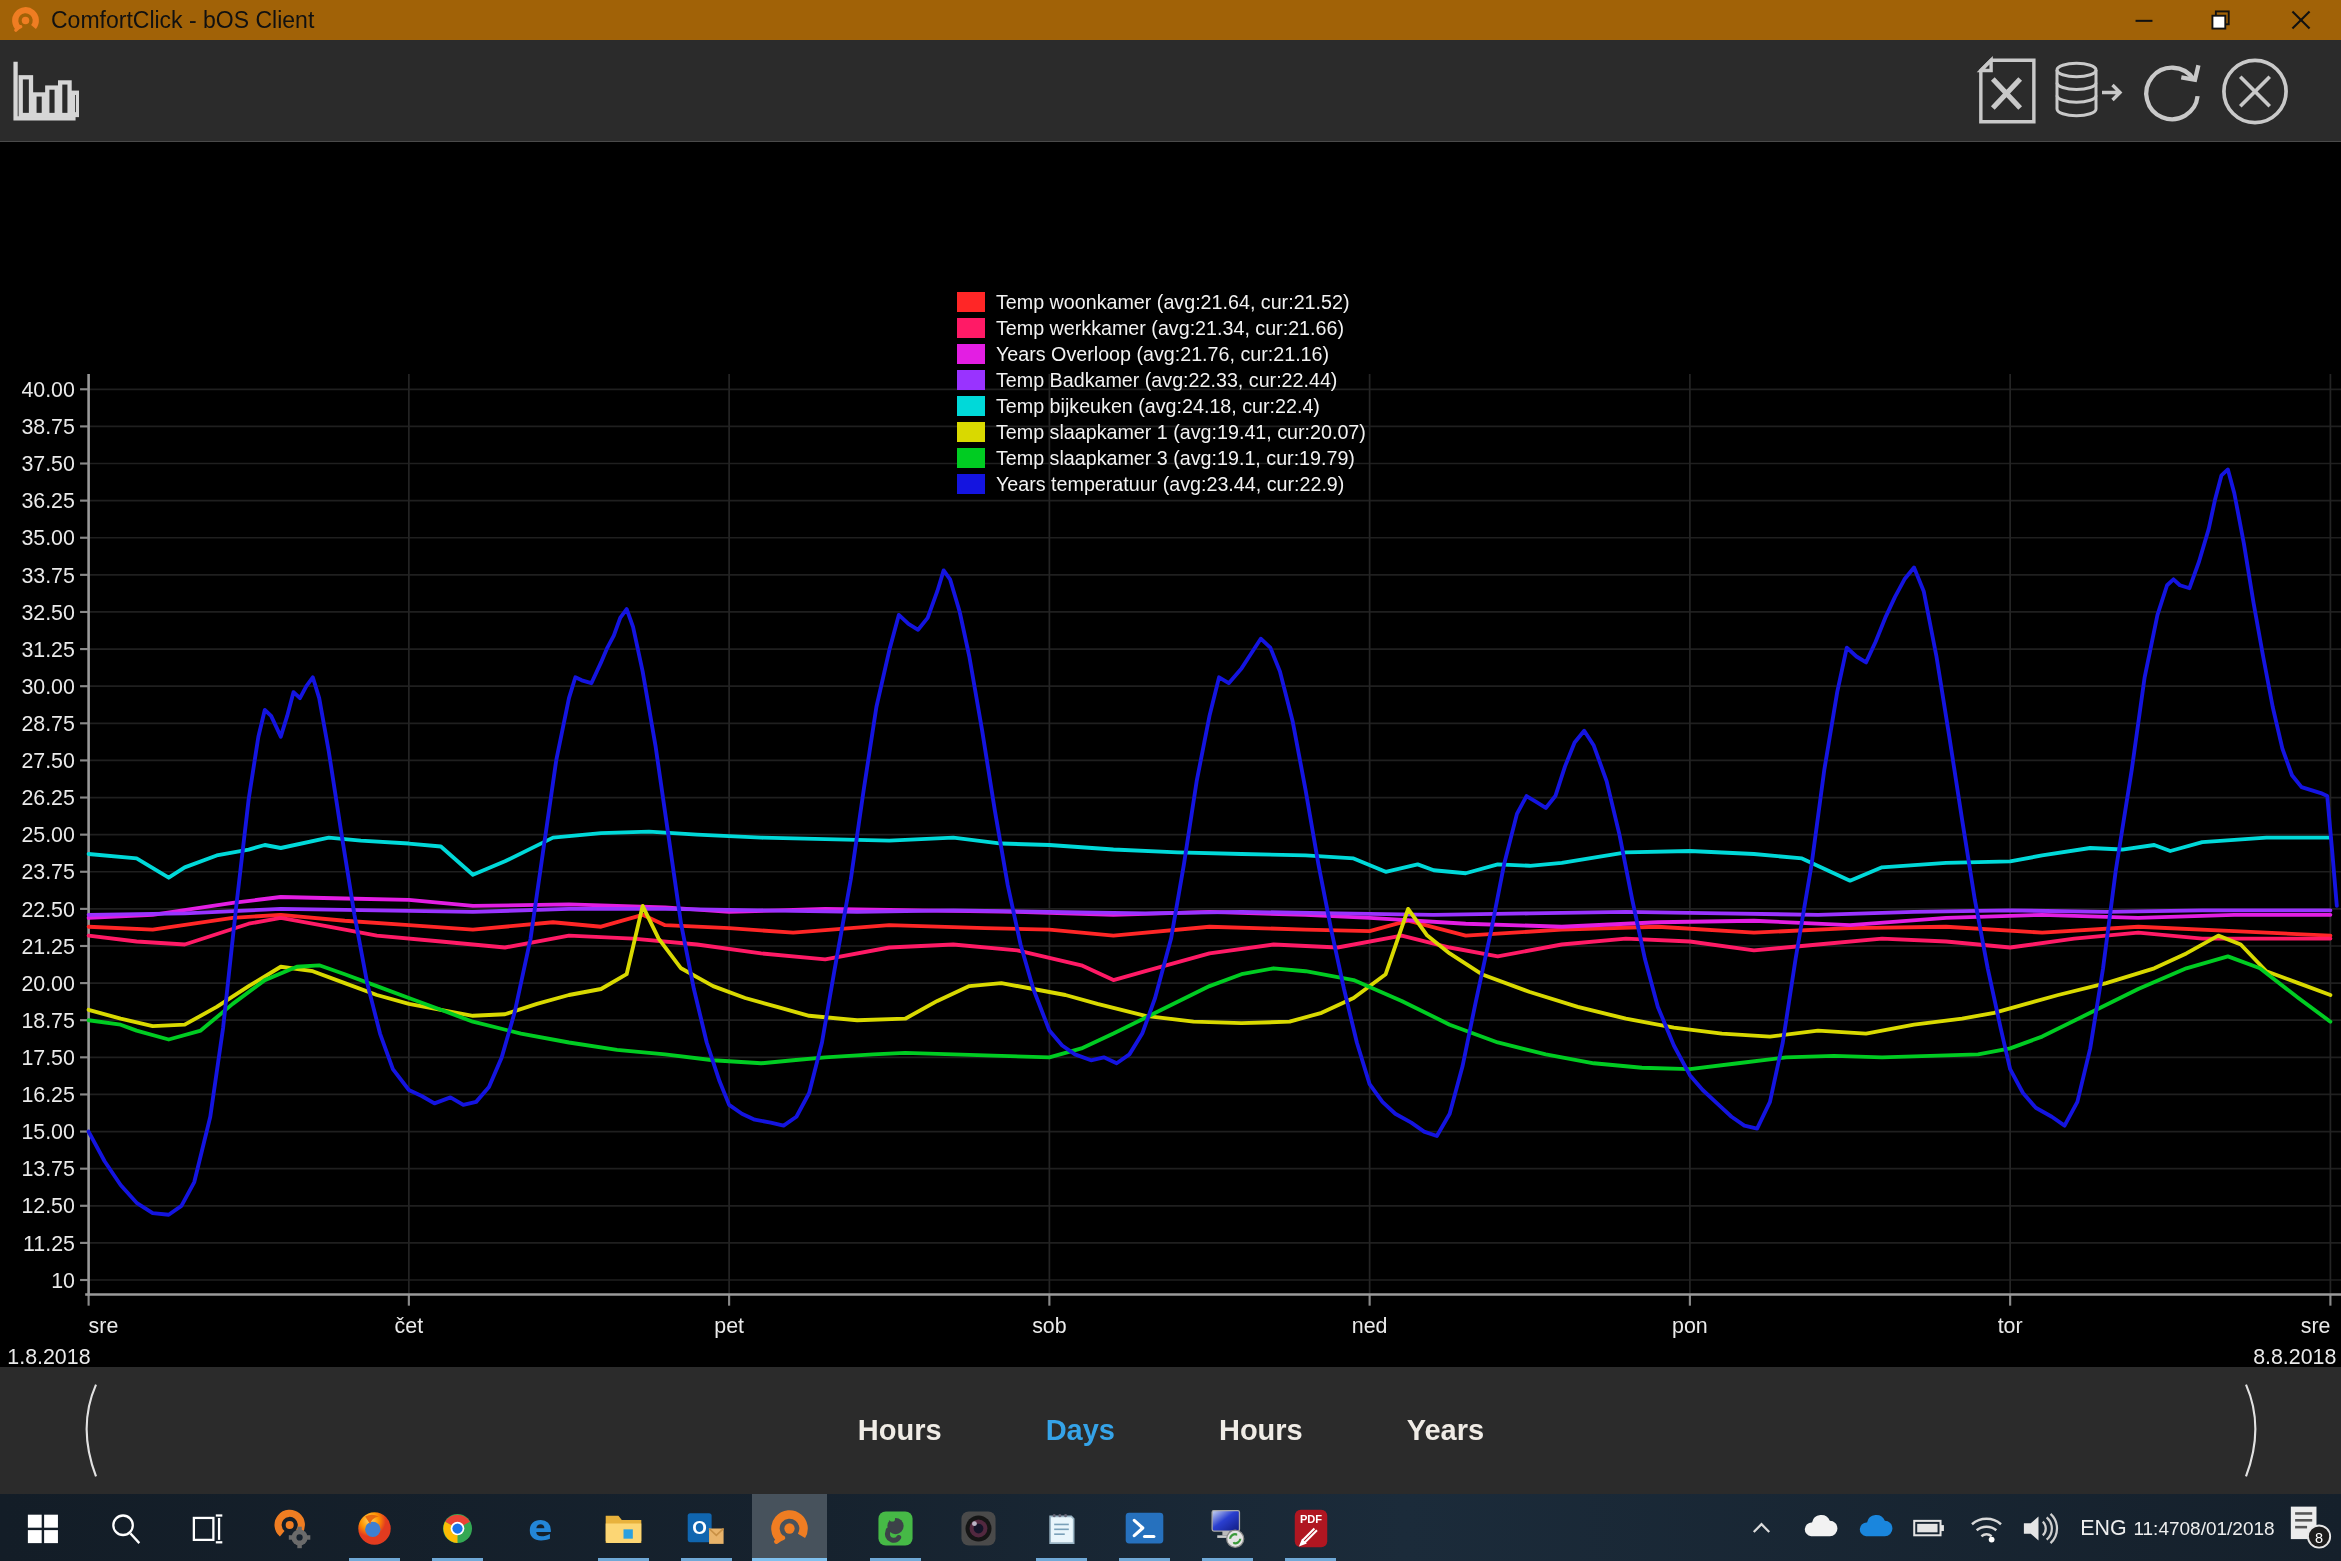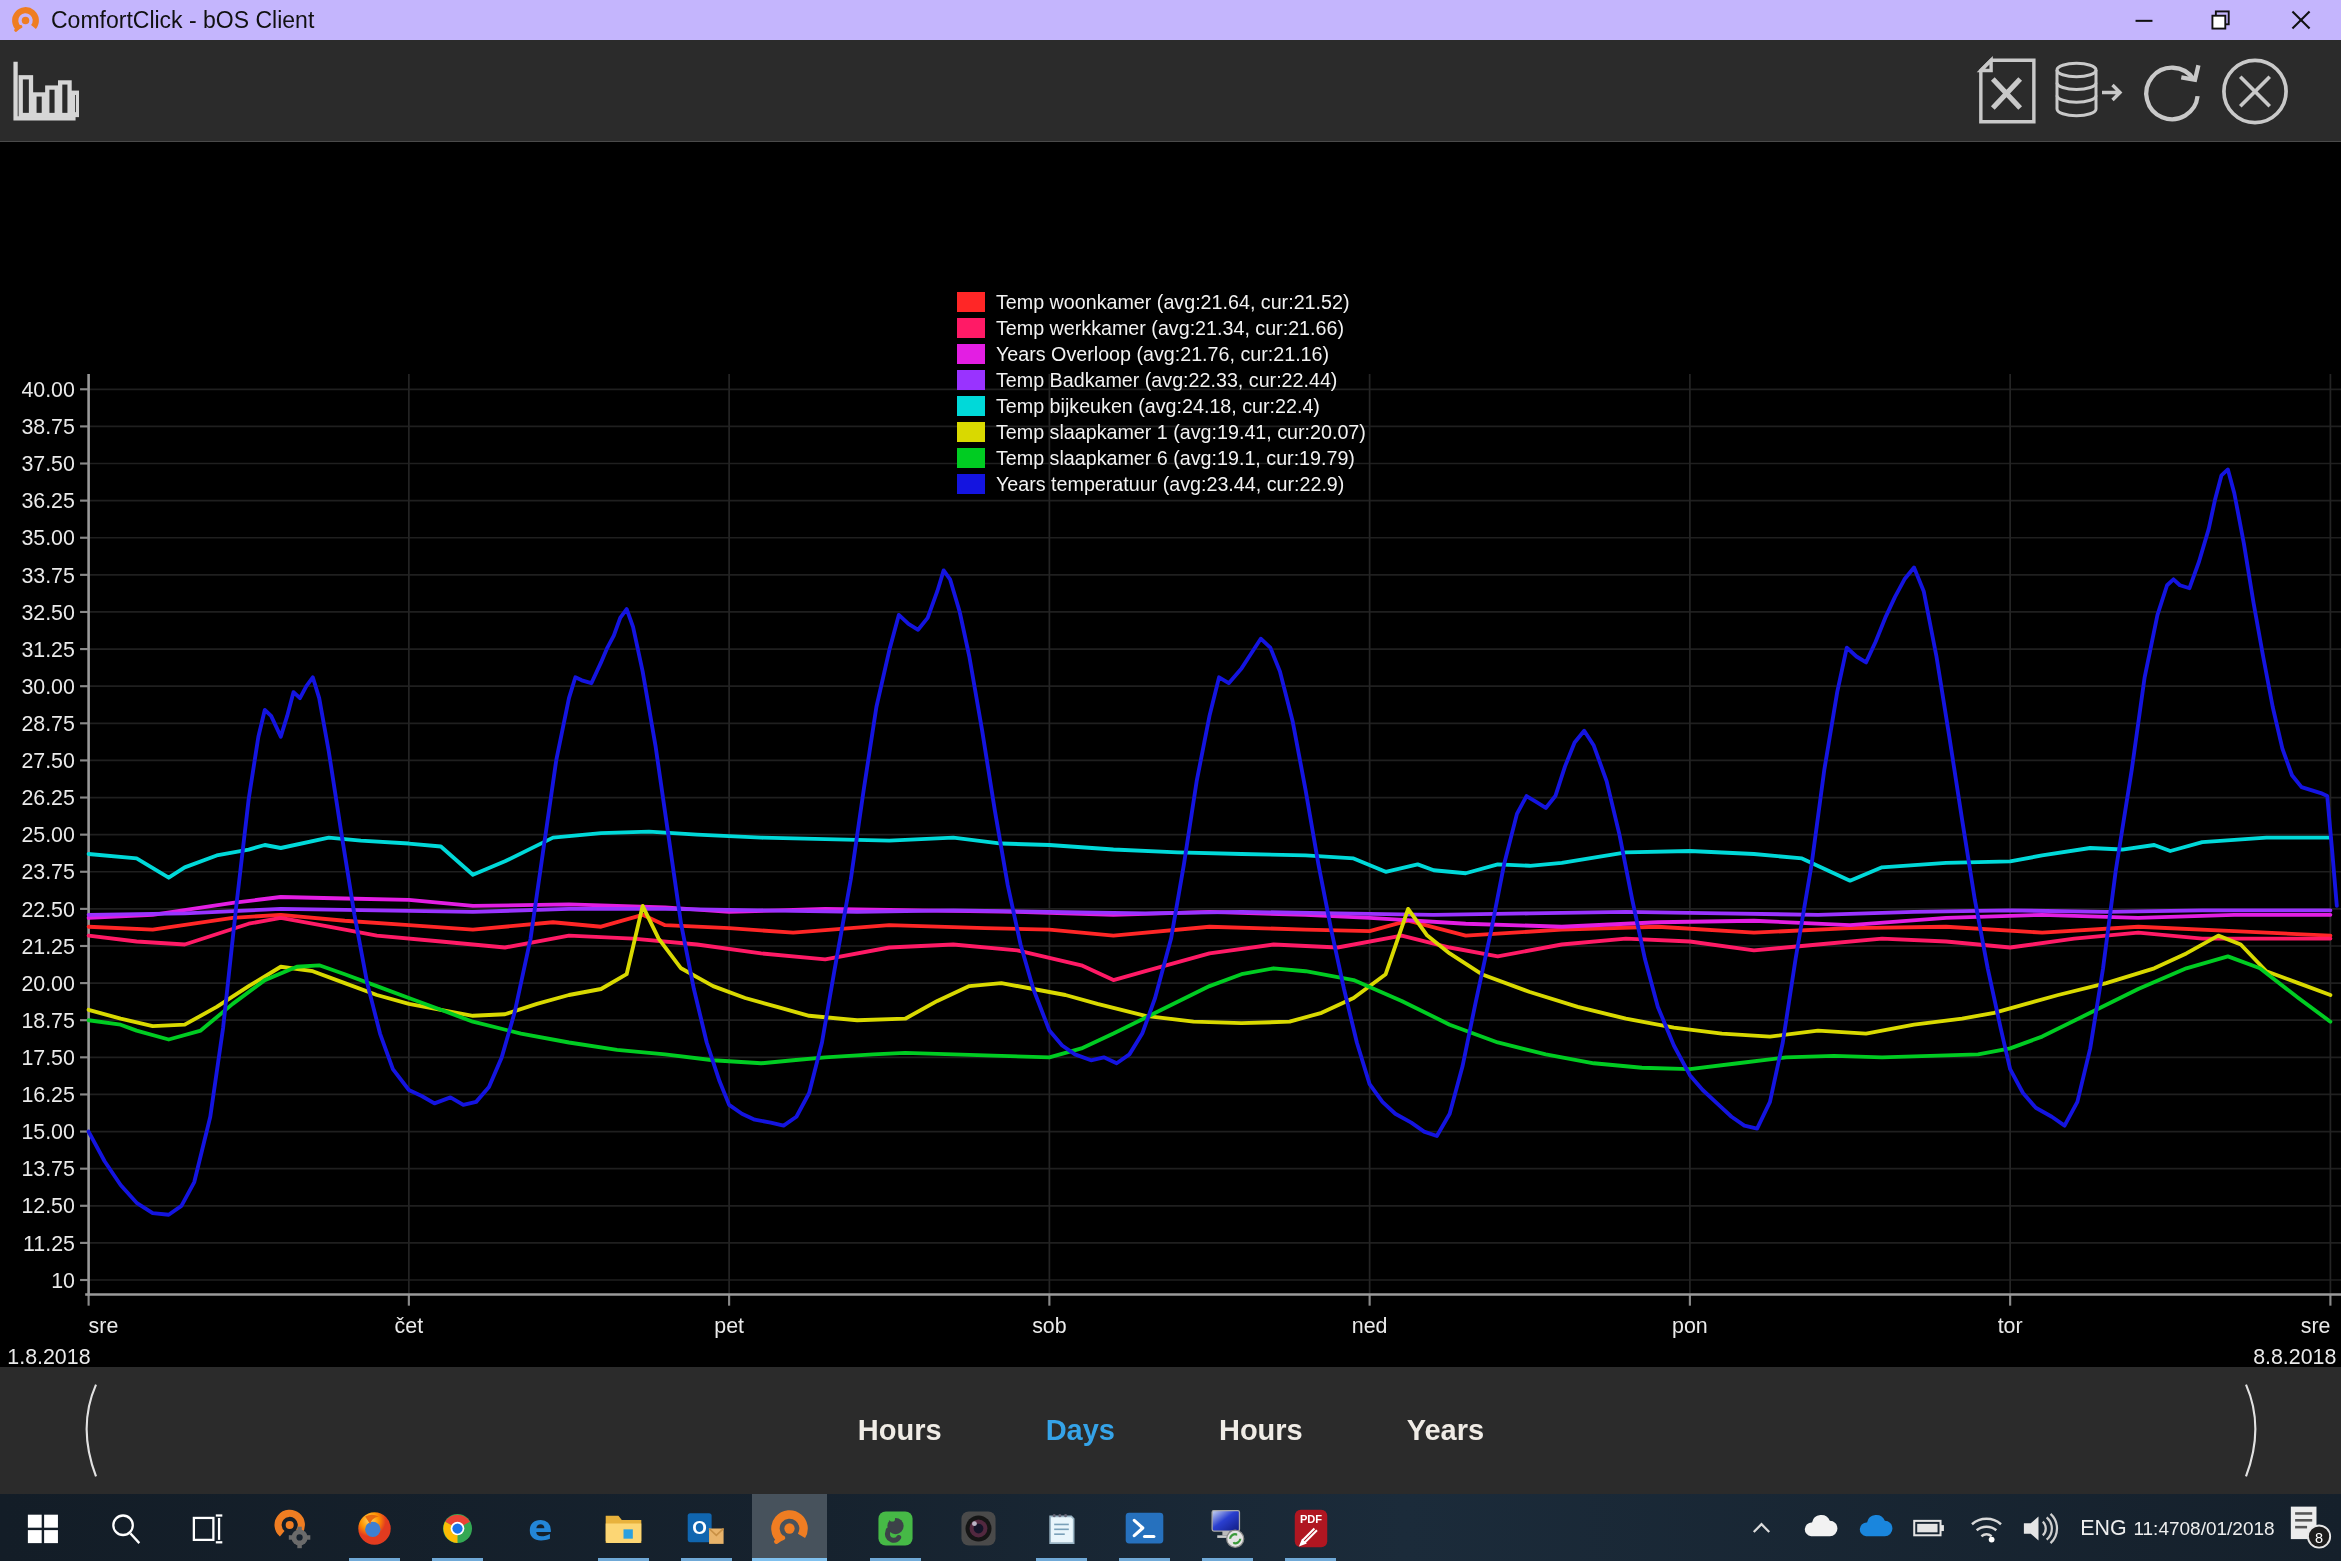--- a/index.html
+++ b/index.html
@@ -1,21 +1,21 @@
 <!DOCTYPE html>
 <html style="font-size:13.7px"><head>
 <meta charset="utf-8">
 <style>
   * { margin:0; padding:0; box-sizing:border-box; }
   html,body { width:2342px; height:1561px; overflow:hidden; background:#000;
               font-family:"Liberation Sans", sans-serif; }
   #stage { position:absolute; left:0; top:0; width:2342px; height:1561px; }
 
   
-  #titlebar { position:absolute; left:0; top:0; width:2342px; height:40px; background:#c4b5fd; }
+  #titlebar { position:absolute; left:0; top:0; width:2342px; height:40px; background:#a16207; }
   #titlebar .title { position:absolute; left:51px; top:6.8px; font-size:23px; color:#111; }
   #app-logo { position:absolute; left:8.6px; top:4.3px; width:33px; height:33px; }
   .winbtn { position:absolute; top:0; width:75px; height:40px; display:flex; align-items:center; justify-content:center; cursor:default; }
 
   
   #toolbar { position:absolute; left:0; top:40px; width:2342px; height:102px; background:#2b2b2b; border-bottom:1.7px solid #4a4a4a; }
   .toolbtn { position:absolute; top:15.4px; width:72px; height:72px; display:flex; align-items:center; justify-content:center; }
 
   
   #chart-region { position:absolute; left:0; top:142px; width:2342px; height:1225px; background:#000; }
@@ -248,21 +248,21 @@
         <div class="legend-row">
           <div class="legend-swatch" style="background: rgb(0, 217, 217);"></div>
           <span class="legend-label">Temp bijkeuken (avg:24.18, cur:22.4)</span>
         </div>
         <div class="legend-row">
           <div class="legend-swatch" style="background: rgb(217, 217, 0);"></div>
           <span class="legend-label">Temp slaapkamer 1 (avg:19.41, cur:20.07)</span>
         </div>
         <div class="legend-row">
           <div class="legend-swatch" style="background: rgb(0, 204, 34);"></div>
-          <span class="legend-label">Temp slaapkamer 6 (avg:19.1, cur:19.79)</span>
+          <span class="legend-label">Temp slaapkamer 3 (avg:19.1, cur:19.79)</span>
         </div>
         <div class="legend-row">
           <div class="legend-swatch" style="background: rgb(20, 20, 224);"></div>
           <span class="legend-label">Years temperatuur (avg:23.44, cur:22.9)</span>
         </div>
       </div>
   </div>
 
   <div id="nav">
     <div class="nav-arrow" style="left:62px">

